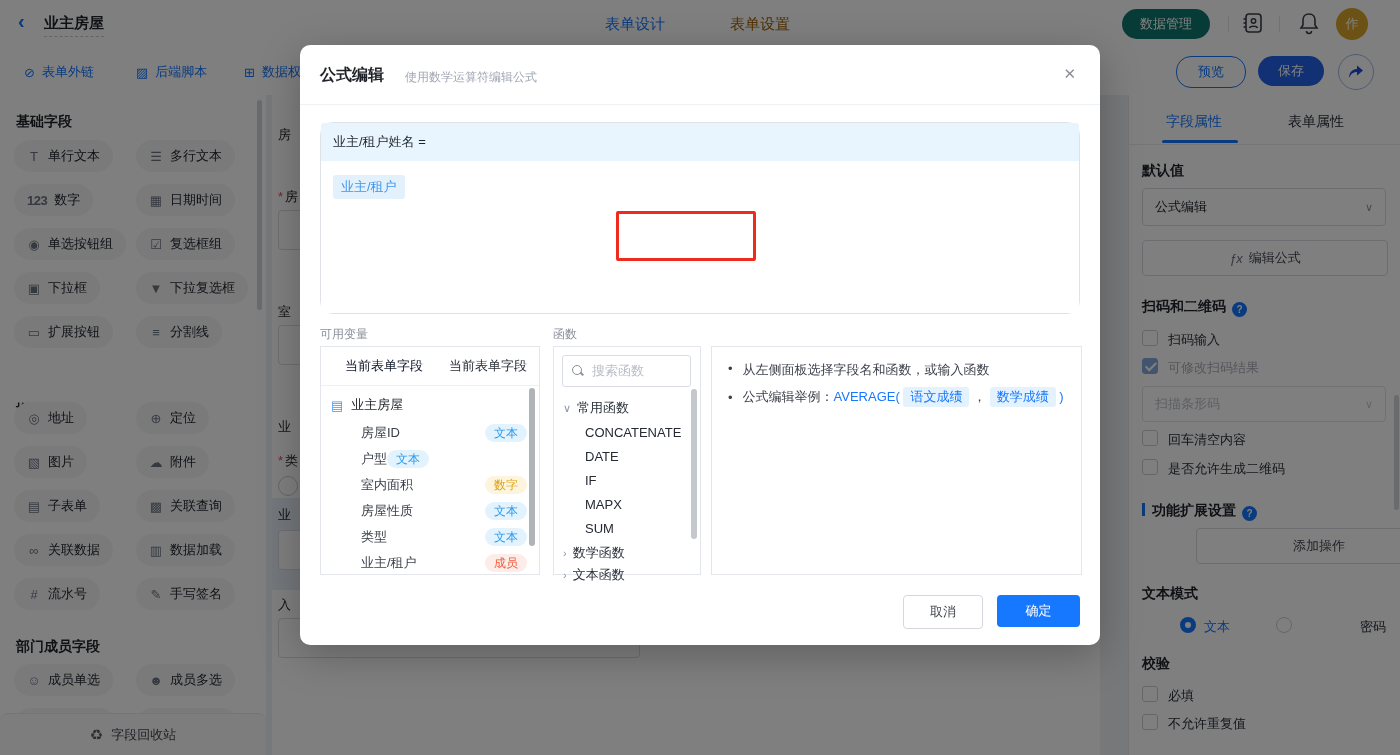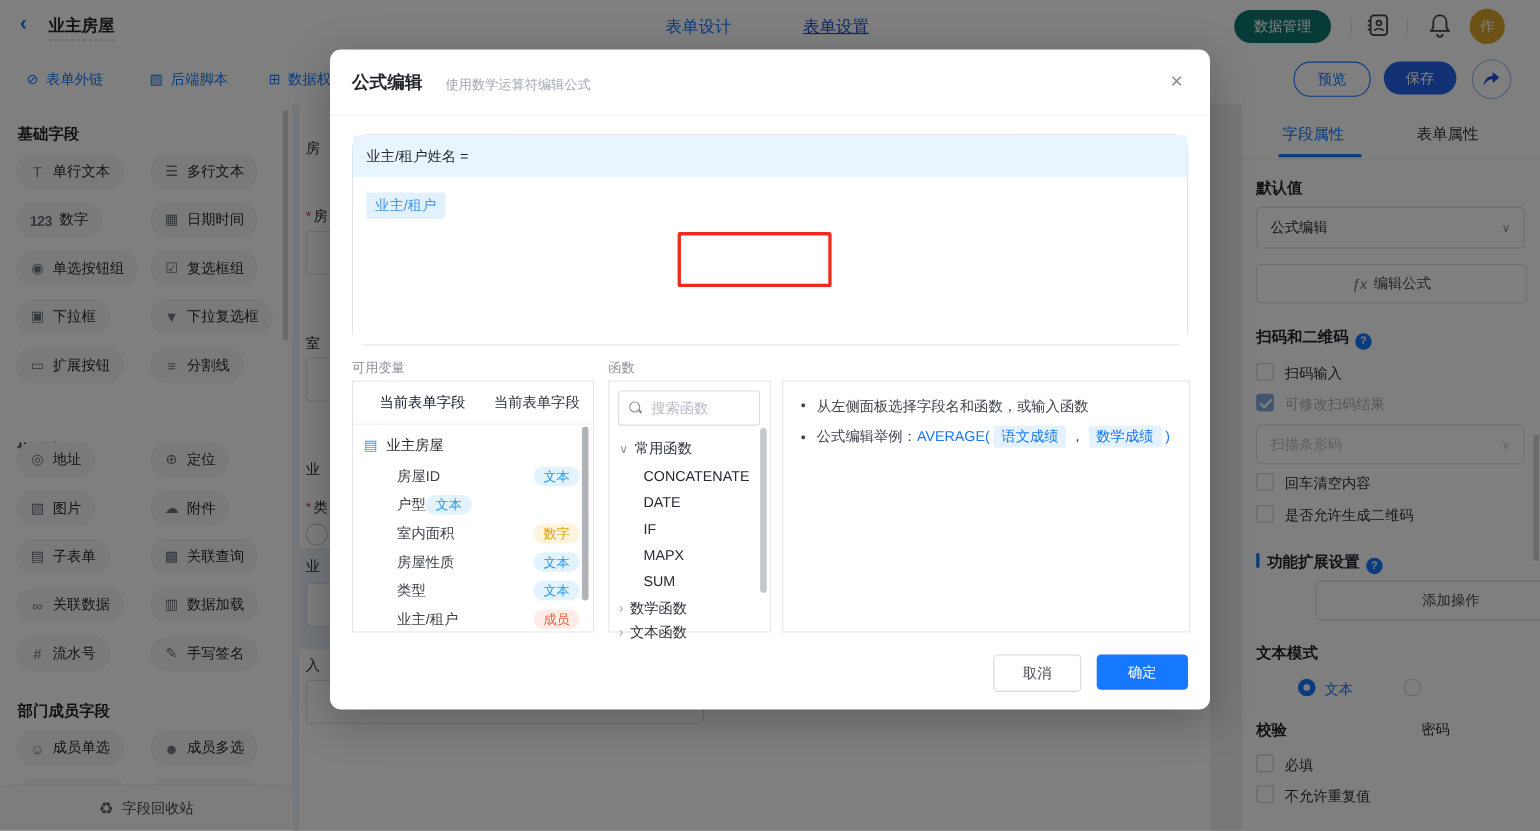--- a/index.html
+++ b/index.html
@@ -75,21 +75,21 @@
 </style>
 </head>
 <body>
 
 <div id="app" data-name="app-root">
 
   <div id="topbar" class="abs" data-name="top-bar">
     <span class="abs" style="left:18px;top:10px;font-size:20px;color:#1677ff;font-weight:700;" data-name="back-icon">‹</span>
     <span class="abs" style="left:44px;top:14px;font-size:15px;font-weight:700;border-bottom:1px dashed #c3c9d4;padding-bottom:3px;" data-name="page-title">业主房屋</span>
     <span class="abs tab" style="left:605px;top:15px;color:#1677ff;" data-name="tab-form-design">表单设计</span>
-    <span class="abs tab" style="left:730px;top:15px;color:#1d4ed8;text-decoration:underline;" data-name="tab-form-settings">表单设置</span>
+    <span class="abs tab" style="left:730px;top:15px;color:#a16207;" data-name="tab-form-settings">表单设置</span>
     <div class="abs pill-green" style="left:1122px;top:9px;background:#0f766e;" data-name="data-manage-button">
         <span data-name="data-manage-label">数据管理</span>
       </div>
     <div class="abs vsep" style="left:1228px;top:16px;" data-name="divider"></div>
     <span class="abs" style="left:1242px;top:12px;" data-name="contacts-book-icon">
       <svg width="22" height="22" viewBox="0 0 22 22">
           <rect x="4" y="2" width="15" height="18" rx="3" fill="none" stroke="#3a3f47" stroke-width="1.6"></rect>
           <line x1="4" y1="7" x2="1.5" y2="7" stroke="#3a3f47" stroke-width="1.6"></line>
           <line x1="4" y1="11" x2="1.5" y2="11" stroke="#3a3f47" stroke-width="1.6"></line>
           <line x1="4" y1="15" x2="1.5" y2="15" stroke="#3a3f47" stroke-width="1.6"></line>
@@ -284,21 +284,21 @@
   <div class="cb" style="left:1142px;top:459px;" data-name="allow-qr-checkbox"></div>
   <span class="cblabel" style="left:1168px;top:460px;" data-name="allow-qr-label">是否允许生成二维码</span>
   <span class="abs rsect" style="left:1142px;top:502px;" data-name="extension-section-title"><span class="bluebar" data-name="section-bar"></span><span data-name="extension-title-text">功能扩展设置</span><span class="help" data-name="help-icon">?</span></span>
   <div class="rbtn abs" style="left:1196px;top:528px;width:244px;" data-name="add-action-button">
       <span data-name="add-action-label">添加操作</span>
     </div>
   <span class="abs rsect" style="left:1142px;top:585px;" data-name="text-mode-title">文本模式</span>
   <div class="radio sel" style="left:1180px;top:617px;" data-name="text-mode-radio-text"></div>
   <span class="cblabel" style="left:1204px;top:618px;color:#1677ff;" data-name="text-mode-text-label">文本</span>
   <div class="radio" style="left:1276px;top:617px;" data-name="text-mode-radio-password"></div>
-  <span class="cblabel" style="left:1292px;top:618px;margin-top:36px;" data-name="text-mode-password-label">密码</span>
+  <span class="cblabel" style="left:1360px;top:618px;" data-name="text-mode-password-label">密码</span>
   <span class="abs rsect" style="left:1142px;top:655px;" data-name="validation-title">校验</span>
   <div class="cb" style="left:1142px;top:686px;" data-name="required-checkbox"></div>
   <span class="cblabel" style="left:1168px;top:687px;" data-name="required-label">必填</span>
   <div class="cb" style="left:1142px;top:714px;" data-name="no-duplicate-checkbox"></div>
   <span class="cblabel" style="left:1168px;top:715px;" data-name="no-duplicate-label">不允许重复值</span>
   <div class="sb-thumb" style="left:1394px;top:395px;width:5px;height:115px;" data-name="rightbar-scrollbar"></div>
 
   <div id="overlay" class="abs" data-name="modal-overlay"></div>
 
   <div id="modal" class="abs" data-name="formula-edit-modal">

